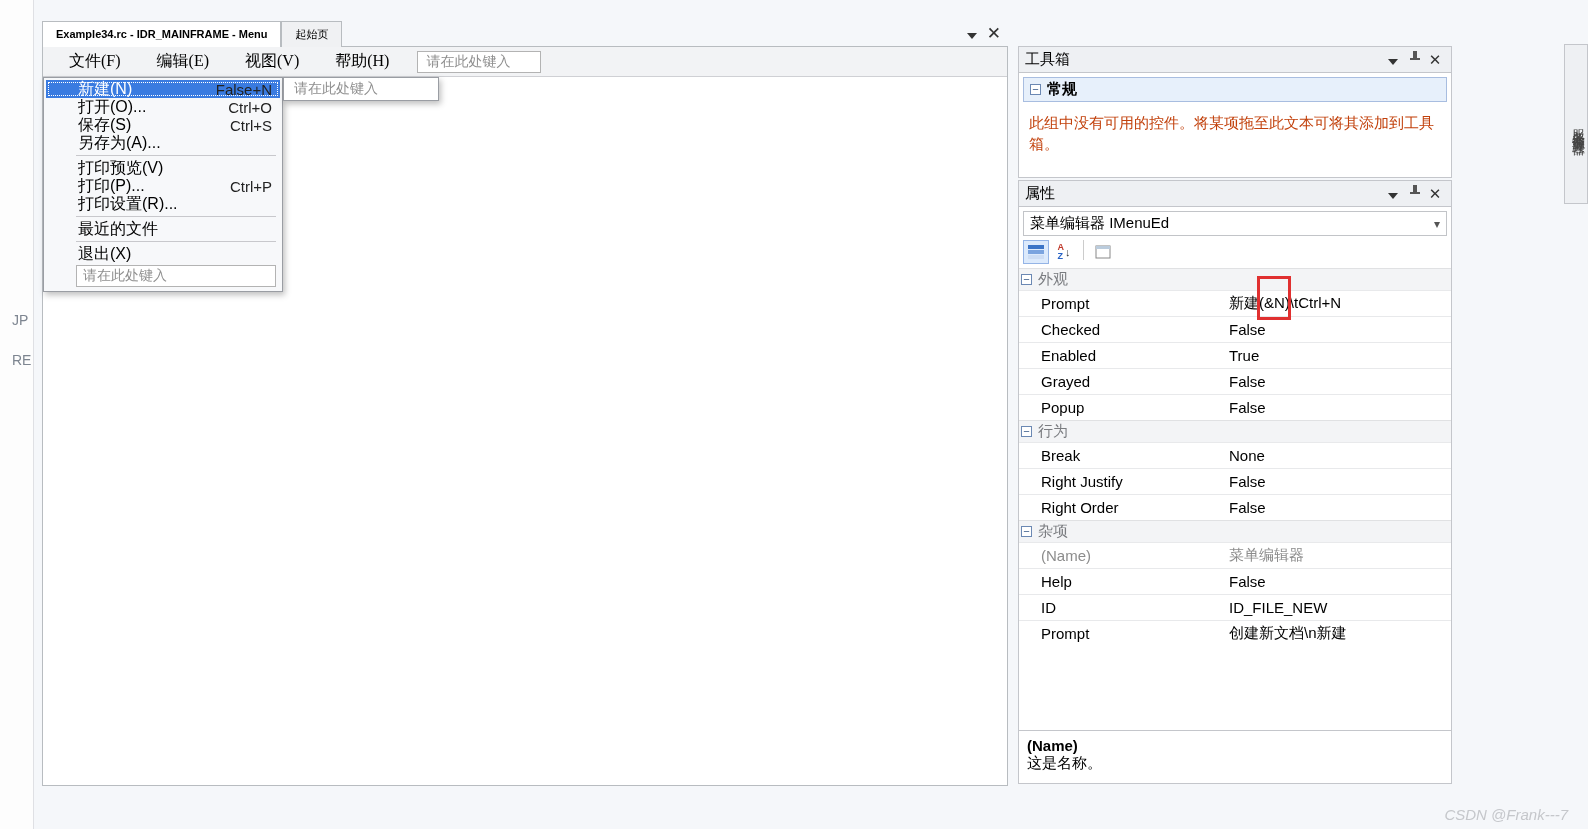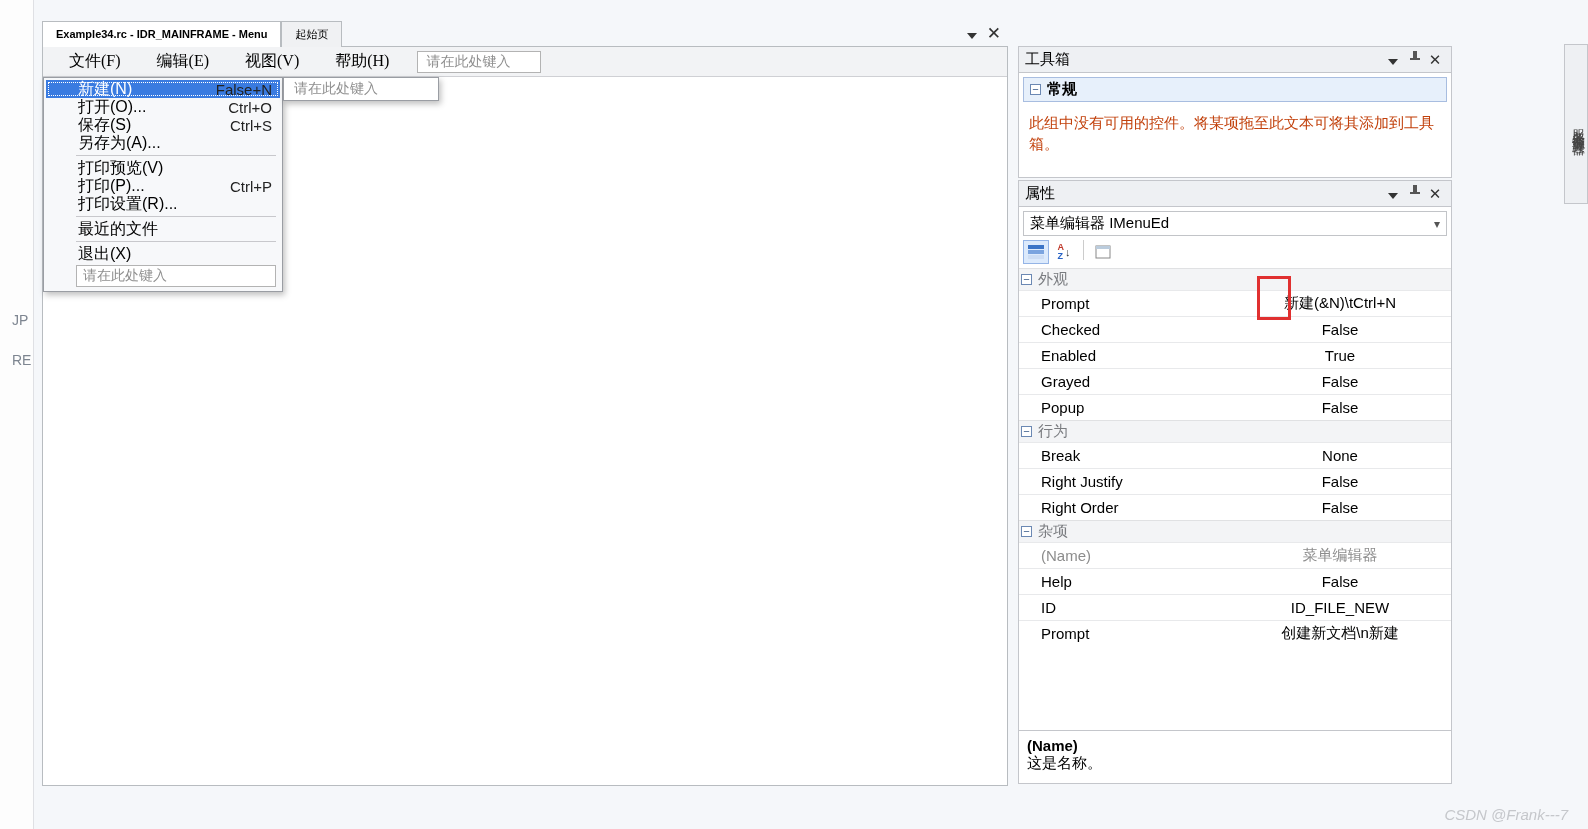--- a/index.html
+++ b/index.html
@@ -218,21 +218,21 @@
   .grid-row {
     display: flex;
     border-top: 1px solid #e8e9eb;
     min-height: 26px;
     align-items: center;
   }
   .grid-row .k {
     width: 210px;
     padding-left: 22px;
   }
-  .grid-row .v { flex: 1; position: relative; text-align: center; }
+  .grid-row .v { flex: 1; position: relative; }
   .grid-row.grayk .k, .grid-row.grayk .v { color: #8c8c8c; }
   .highlight-box {
     position: absolute;
     border: 3px solid #e03030;
     pointer-events: none;
   }
   .desc-area {
     border-top: 1px solid #c4c6cb;
     padding: 6px 8px 10px 8px;
     font-size: 15px;

